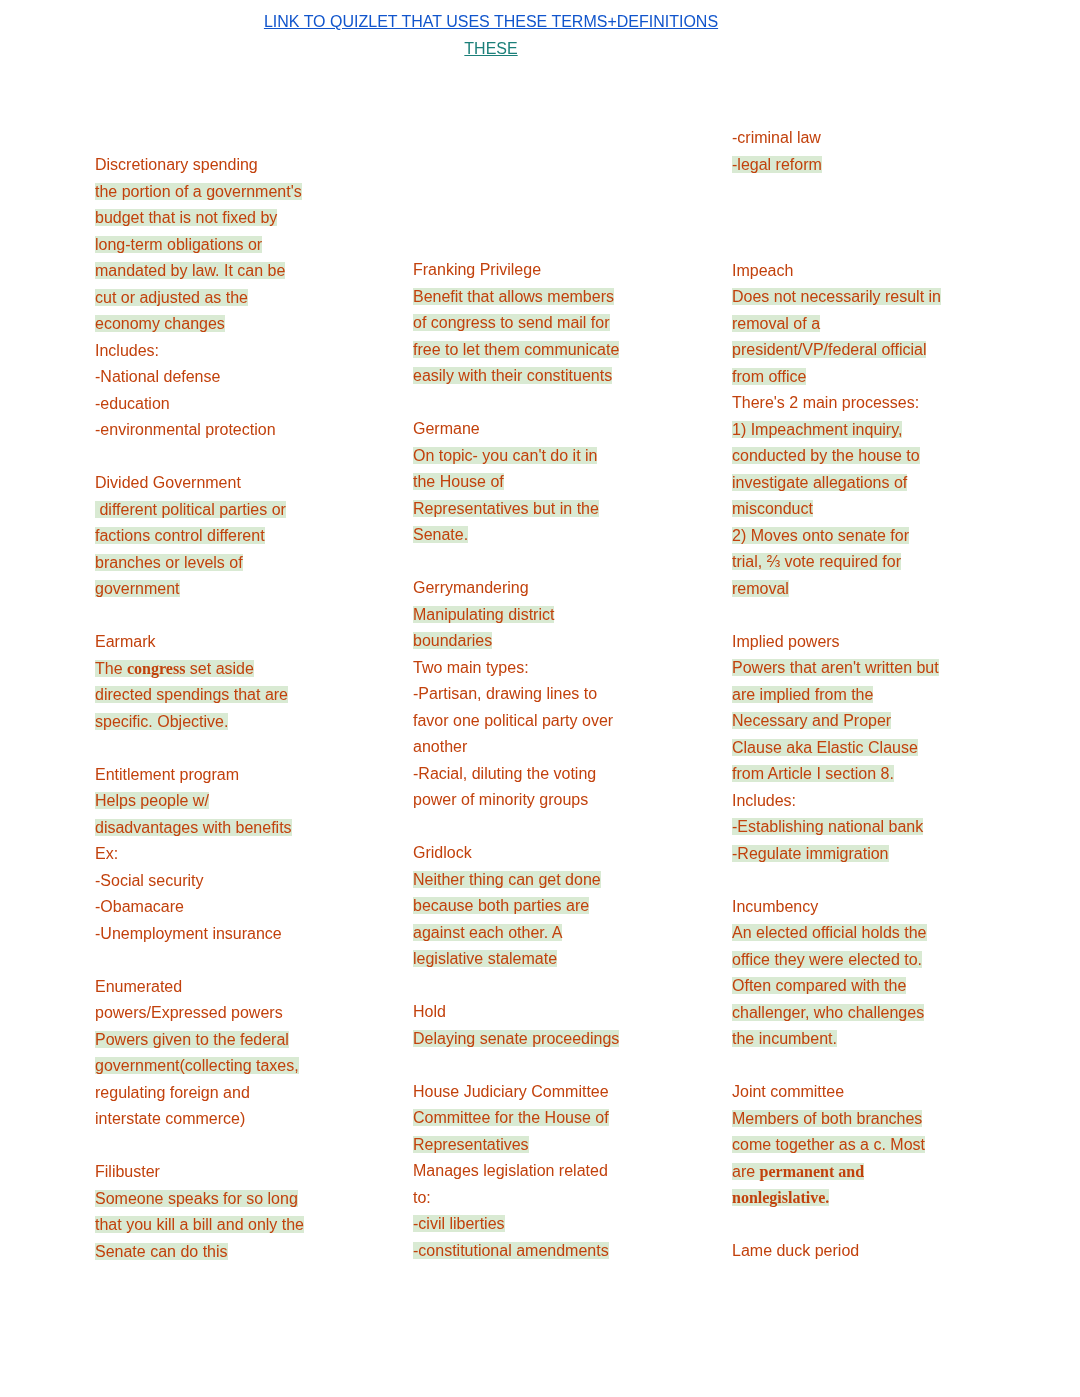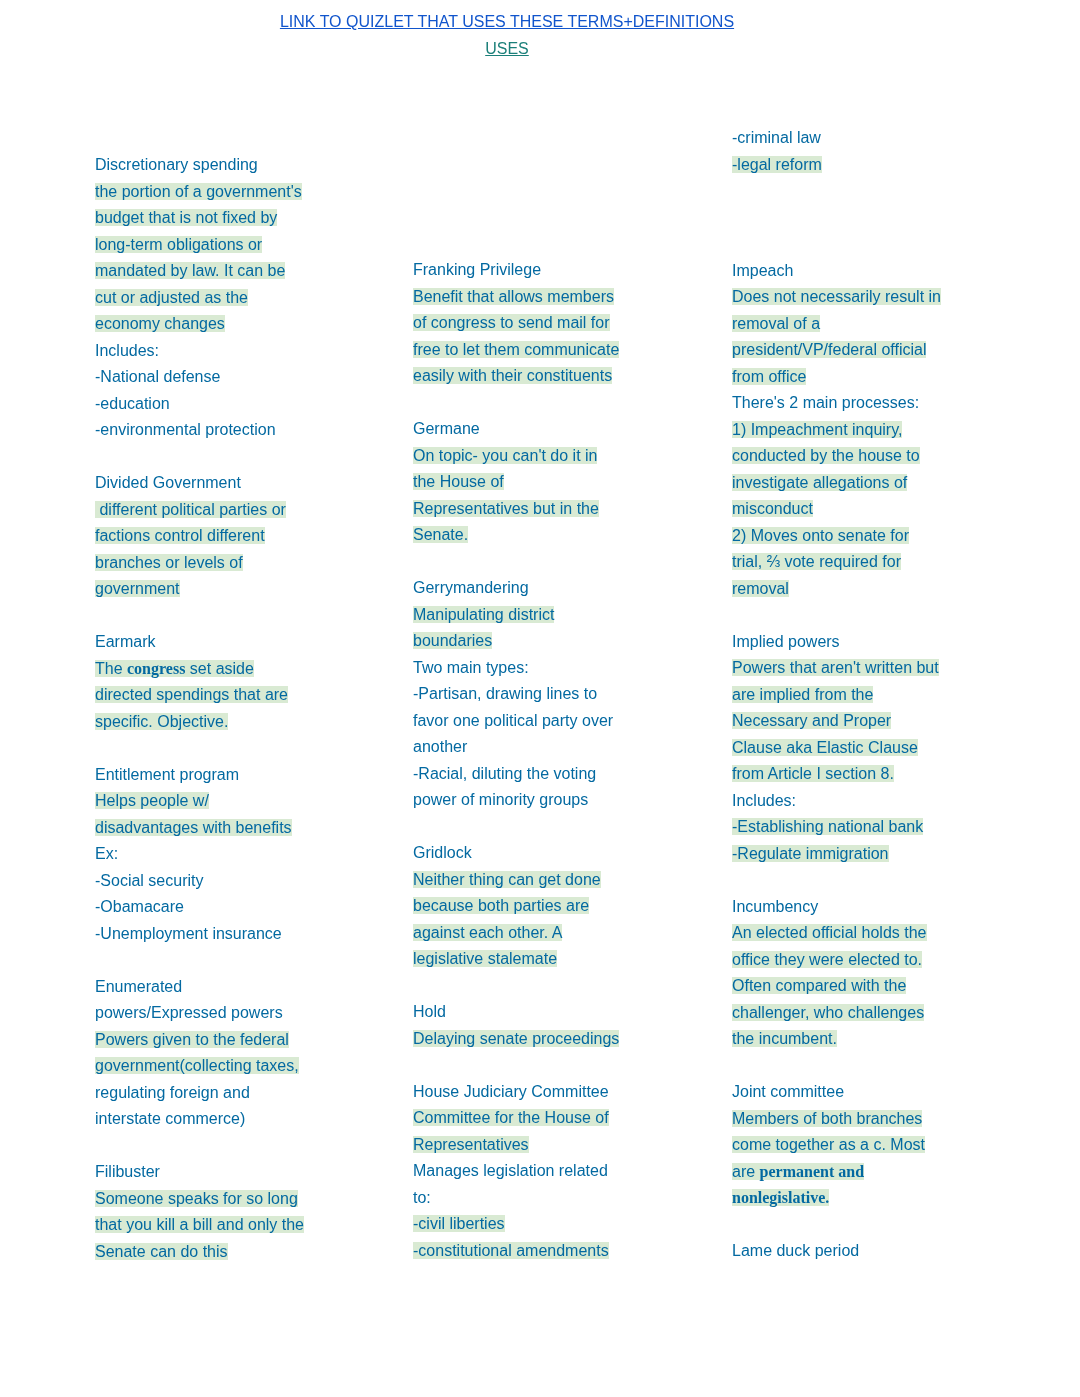--- a/index.html
+++ b/index.html
@@ -7,54 +7,53 @@
     width: 1080px; height: 1397px;
     background: #ffffff;
     font-family: "Liberation Sans", sans-serif;
     color: #000000;
   }
   .page {
     position: relative;
     width: 982px; height: 1397px;
     background: #ffffff;
     overflow: hidden;
-    padding-left: 32px;
   }
   .header {
     position: absolute;
     top: 8px; left: 0;
     width: 100%;
     text-align: center;
     font-size: 16px;
     line-height: 27px;
   }
   .header a {
     text-decoration: underline;
     cursor: pointer;
   }
   .col {
     position: absolute;
     font-size: 16px;
     line-height: 26.5px;
     white-space: pre;
-    color: #0369a1;
+    color: #c2410c;
   }
   .line { height: 26.5px; }
   .hl { background: var(--hl, #d9ead3); }
   .b { font-weight: bold; font-family: Liberation Serif, serif; }
 </style>
 </head>
 <body style="color: rgb(0, 0, 0);">
 
 <div class="page">
   <div class="header">
     <div>
       <a style="color: rgb(17, 85, 204);">LINK TO QUIZLET THAT USES THESE TERMS+DEFINITIONS</a>
     </div>
     <div>
-      <a style="color: rgb(27, 127, 121);">USES</a>
+      <a style="color: rgb(27, 127, 121);">THESE</a>
     </div>
   </div>
 
   <div class="col" style="left: 95px; top: 152px;"><div class="block" style="margin-top: 0px;"><div class="line"><span>Discretionary spending</span></div><div class="line"><span class="hl">the portion of a government's</span></div><div class="line"><span class="hl">budget that is not fixed by</span></div><div class="line"><span class="hl">long-term obligations or</span></div><div class="line"><span class="hl">mandated by law. It can be</span></div><div class="line"><span class="hl">cut or adjusted as the</span></div><div class="line"><span class="hl">economy changes</span></div><div class="line"><span>Includes:</span></div><div class="line"><span>-National defense</span></div><div class="line"><span>-education</span></div><div class="line"><span>-environmental protection</span></div></div><div class="block" style="margin-top: 26.5px;"><div class="line"><span>Divided Government</span></div><div class="line"><span class="hl"> different political parties or</span></div><div class="line"><span class="hl">factions control different</span></div><div class="line"><span class="hl">branches or levels of</span></div><div class="line"><span class="hl">government</span></div></div><div class="block" style="margin-top: 26.5px;"><div class="line"><span>Earmark</span></div><div class="line"><span class="hl">The </span><span class="hl b">congress</span><span class="hl"> set aside</span></div><div class="line"><span class="hl">directed spendings that are</span></div><div class="line"><span class="hl">specific. Objective.</span></div></div><div class="block" style="margin-top: 26.5px;"><div class="line"><span>Entitlement program</span></div><div class="line"><span class="hl">Helps people w/</span></div><div class="line"><span class="hl">disadvantages with benefits</span></div><div class="line"><span>Ex:</span></div><div class="line"><span>-Social security</span></div><div class="line"><span>-Obamacare</span></div><div class="line"><span>-Unemployment insurance</span></div></div><div class="block" style="margin-top: 26.5px;"><div class="line"><span>Enumerated</span></div><div class="line"><span>powers/Expressed powers</span></div><div class="line"><span class="hl">Powers given to the federal</span></div><div class="line"><span class="hl">government(collecting taxes,</span></div><div class="line"><span>regulating foreign and</span></div><div class="line"><span>interstate commerce)</span></div></div><div class="block" style="margin-top: 26.5px;"><div class="line"><span>Filibuster</span></div><div class="line"><span class="hl">Someone speaks for so long</span></div><div class="line"><span class="hl">that you kill a bill and only the</span></div><div class="line"><span class="hl">Senate can do this</span></div></div></div>
   <div class="col" style="left: 413px; top: 257px;"><div class="block" style="margin-top: 0px;"><div class="line"><span>Franking Privilege</span></div><div class="line"><span class="hl">Benefit that allows members</span></div><div class="line"><span class="hl">of congress to send mail for</span></div><div class="line"><span class="hl">free to let them communicate</span></div><div class="line"><span class="hl">easily with their constituents</span></div></div><div class="block" style="margin-top: 26.5px;"><div class="line"><span>Germane</span></div><div class="line"><span class="hl">On topic- you can't do it in</span></div><div class="line"><span class="hl">the House of</span></div><div class="line"><span class="hl">Representatives but in the</span></div><div class="line"><span class="hl">Senate.</span></div></div><div class="block" style="margin-top: 26.5px;"><div class="line"><span>Gerrymandering</span></div><div class="line"><span class="hl">Manipulating district</span></div><div class="line"><span class="hl">boundaries</span></div><div class="line"><span>Two main types:</span></div><div class="line"><span>-Partisan, drawing lines to</span></div><div class="line"><span>favor one political party over</span></div><div class="line"><span>another</span></div><div class="line"><span>-Racial, diluting the voting</span></div><div class="line"><span>power of minority groups</span></div></div><div class="block" style="margin-top: 26.5px;"><div class="line"><span>Gridlock</span></div><div class="line"><span class="hl">Neither thing can get done</span></div><div class="line"><span class="hl">because both parties are</span></div><div class="line"><span class="hl">against each other. A</span></div><div class="line"><span class="hl">legislative stalemate</span></div></div><div class="block" style="margin-top: 26.5px;"><div class="line"><span>Hold</span></div><div class="line"><span class="hl">Delaying senate proceedings</span></div></div><div class="block" style="margin-top: 26.5px;"><div class="line"><span>House Judiciary Committee</span></div><div class="line"><span class="hl">Committee for the House of</span></div><div class="line"><span class="hl">Representatives</span></div><div class="line"><span>Manages legislation related</span></div><div class="line"><span>to:</span></div><div class="line"><span class="hl">-civil liberties</span></div><div class="line"><span class="hl">-constitutional amendments</span></div></div></div>
   <div class="col" style="left: 732px; top: 125px;"><div class="block" style="margin-top: 0px;"><div class="line"><span>-criminal law</span></div><div class="line"><span class="hl">-legal reform</span></div></div><div class="block" style="margin-top: 79.5px;"><div class="line"><span>Impeach</span></div><div class="line"><span class="hl">Does not necessarily result in</span></div><div class="line"><span class="hl">removal of a</span></div><div class="line"><span class="hl">president/VP/federal official</span></div><div class="line"><span class="hl">from office</span></div><div class="line"><span>There's 2 main processes:</span></div><div class="line"><span class="hl">1) Impeachment inquiry,</span></div><div class="line"><span class="hl">conducted by the house to</span></div><div class="line"><span class="hl">investigate allegations of</span></div><div class="line"><span class="hl">misconduct</span></div><div class="line"><span class="hl">2) Moves onto senate for</span></div><div class="line"><span class="hl">trial, ⅔ vote required for</span></div><div class="line"><span class="hl">removal</span></div></div><div class="block" style="margin-top: 26.5px;"><div class="line"><span>Implied powers</span></div><div class="line"><span class="hl">Powers that aren't written but</span></div><div class="line"><span class="hl">are implied from the</span></div><div class="line"><span class="hl">Necessary and Proper</span></div><div class="line"><span class="hl">Clause aka Elastic Clause</span></div><div class="line"><span class="hl">from Article I section 8.</span></div><div class="line"><span>Includes:</span></div><div class="line"><span class="hl">-Establishing national bank</span></div><div class="line"><span class="hl">-Regulate immigration</span></div></div><div class="block" style="margin-top: 26.5px;"><div class="line"><span>Incumbency</span></div><div class="line"><span class="hl">An elected official holds the</span></div><div class="line"><span class="hl">office they were elected to.</span></div><div class="line"><span class="hl">Often compared with the</span></div><div class="line"><span class="hl">challenger, who challenges</span></div><div class="line"><span class="hl">the incumbent.</span></div></div><div class="block" style="margin-top: 26.5px;"><div class="line"><span>Joint committee</span></div><div class="line"><span class="hl">Members of both branches</span></div><div class="line"><span class="hl">come together as a c. Most</span></div><div class="line"><span class="hl">are </span><span class="hl b">permanent and</span></div><div class="line"><span class="hl b">nonlegislative.</span></div></div><div class="block" style="margin-top: 26.5px;"><div class="line"><span>Lame duck period</span></div></div></div>
 </div>
 
 </body></html>

